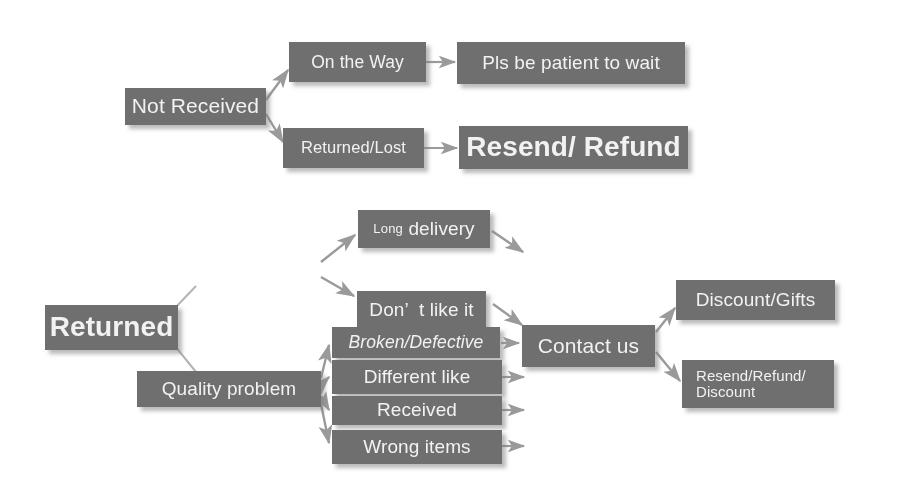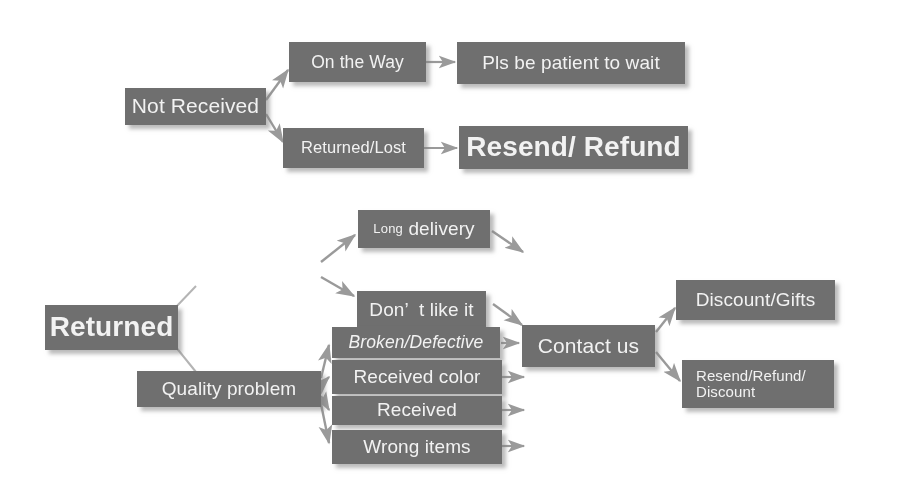--- a/index.html
+++ b/index.html
@@ -128,21 +128,21 @@
   <div class="node f19" style="left:137px; top:371px; width:184px; height:36px;">Quality problem</div>
 
   <div class="node f19" style="left:358px; top:210px; width:132px; height:38px;">
     <span class="seg-wrap small-lead">Long</span><span class="seg-wrap"> delivery</span>
   </div>
 
   <div class="node f19" style="left:357px; top:291px; width:129px; height:38px;">Don’  t like it</div>
 
   <div class="node f17" style="left:332px; top:327px; width:168px; height:31px;font-style:italic;">Broken/Defective</div>
 
-  <div class="node f19" style="left:332px; top:360px; width:170px; height:34px;">Received color</div>
+  <div class="node f19" style="left:332px; top:360px; width:170px; height:34px;">Different like</div>
 
   <div class="node f19" style="left:332px; top:396px; width:170px; height:29px;">Received</div>
 
   <div class="node f19" style="left:332px; top:430px; width:170px; height:34px;">Wrong items</div>
 
   <div class="node f21" style="left:522px; top:325px; width:133px; height:42px;">Contact us</div>
 
   <div class="node f19" style="left:676px; top:280px; width:159px; height:40px;">Discount/Gifts</div>
 
   <div class="node left-text f15" style="left:682px; top:360px; width:152px; height:48px;">Resend/Refund/

